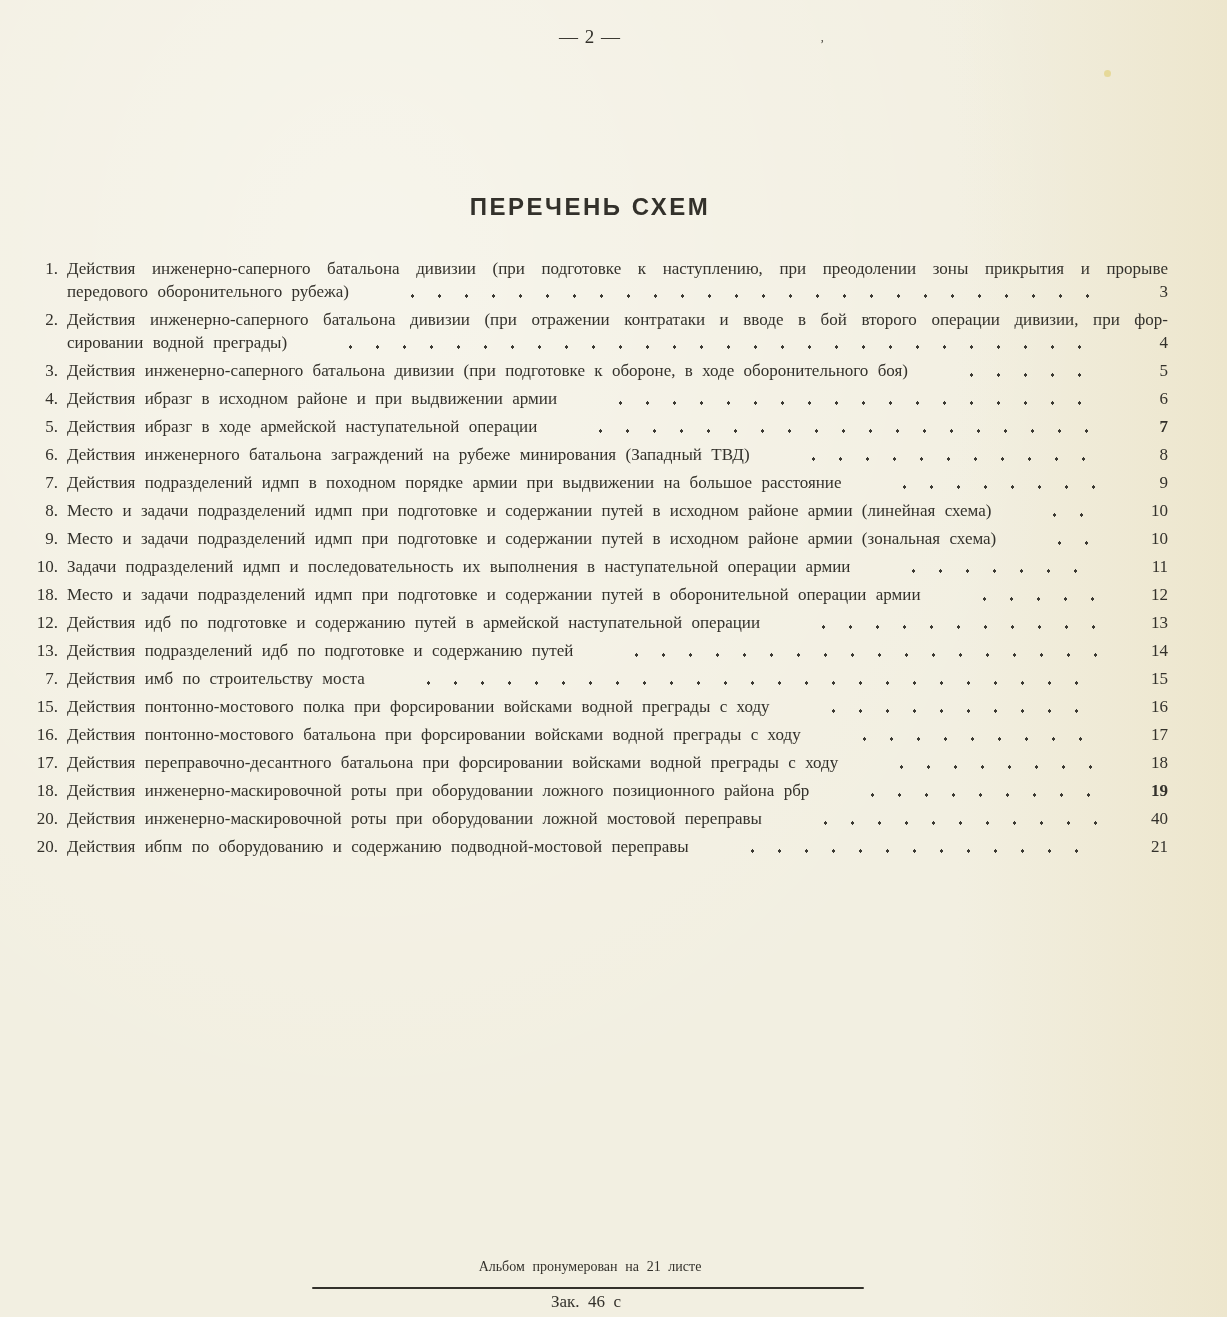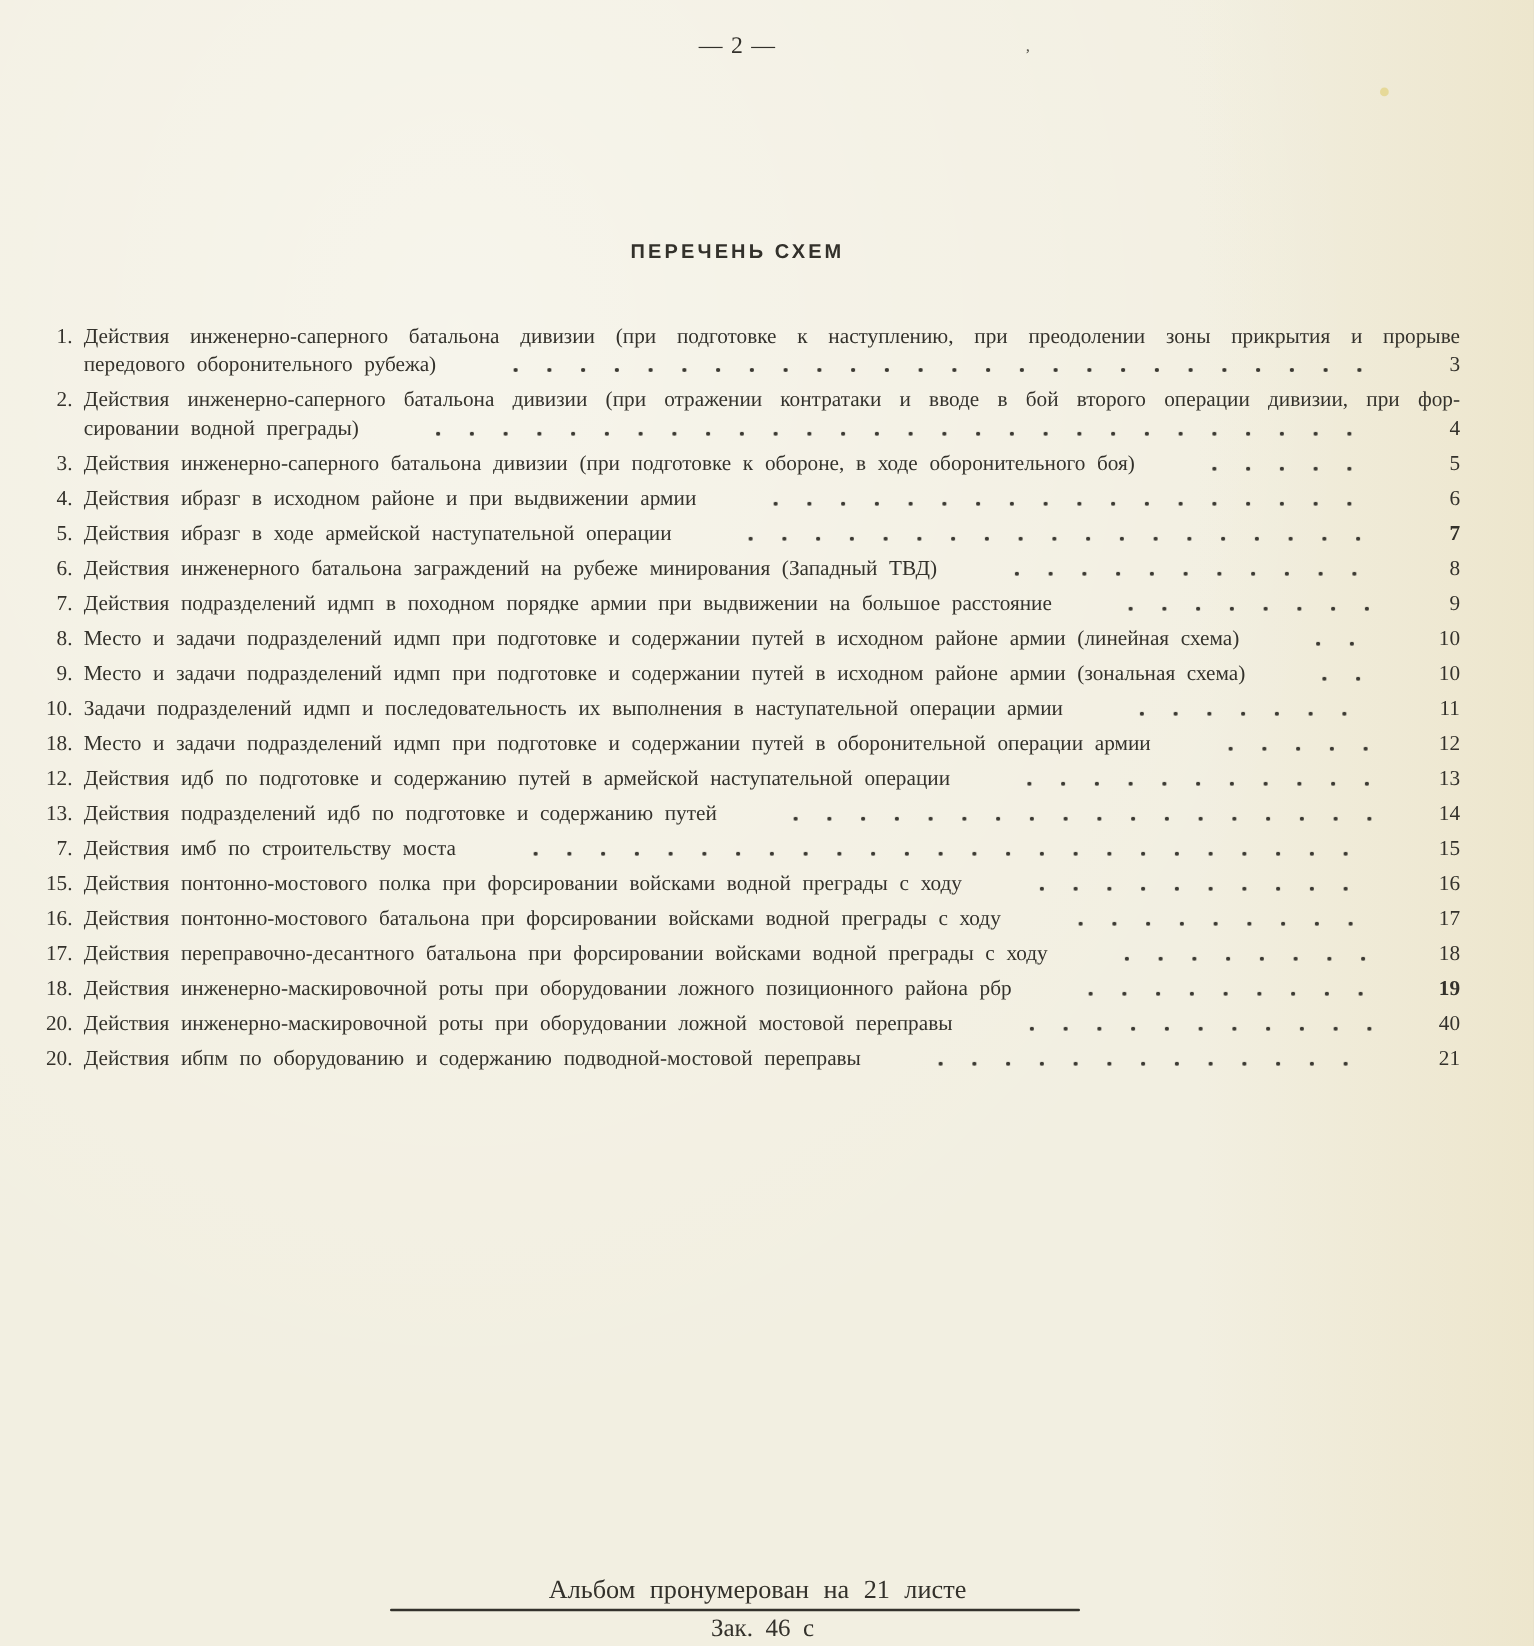--- a/index.html
+++ b/index.html
@@ -24,21 +24,21 @@
   }
   .head-num{
     position:absolute;top:26px;left:0;width:1180px;
     text-align:center;
     font-size:19px;letter-spacing:1px;
   }
   .title{
     position:absolute;top:193px;left:0;width:1180px;
     margin:0;text-align:center;
     font-family:"Liberation Sans","DejaVu Sans",sans-serif;
-    font-size:16px;font-weight:bold;letter-spacing:2.5px;
+    font-size:24px;font-weight:bold;letter-spacing:2.5px;
   }
   .toc{
     position:absolute;top:257px;left:28px;right:59px;
     margin:0;padding:0;list-style:none;
     font-size:17px;line-height:23px;
   }
   .toc-row{
     display:flex;
     margin-bottom:5px;
   }
@@ -75,33 +75,33 @@
     background-position:6px calc(100% - 4px);
   }
   .toc-page{
     flex:0 0 28px;
     align-self:flex-end;
     text-align:right;
     white-space:nowrap;
   }
   .toc-page.bold{font-weight:bold;}
   .footer-note{
-    position:absolute;top:1259px;left:16px;width:1180px;
+    position:absolute;top:1259px;left:0;width:1180px;
     text-align:center;
-    font-size:21px;word-spacing:0.3em;
+    font-size:14px;word-spacing:0.3em;
   }
   .footer-rule{
     position:absolute;top:1287px;left:312px;width:552px;height:2px;
     background:var(--ink);
     border-radius:1px;
   }
   .footer-zak{
     position:absolute;top:1292px;left:0;width:1172px;
     text-align:center;
-    font-size:20px;word-spacing:0.25em;margin-left:24px;
+    font-size:17px;word-spacing:0.25em;
   }
   .speck-comma{
     position:absolute;top:36px;left:820px;
     font-size:13px;color:#4a4840;
   }
   .speck-yellow{
     position:absolute;top:70px;left:1104px;
     width:7px;height:7px;border-radius:50%;
     background:#e4d48a;opacity:0.8;
   }

